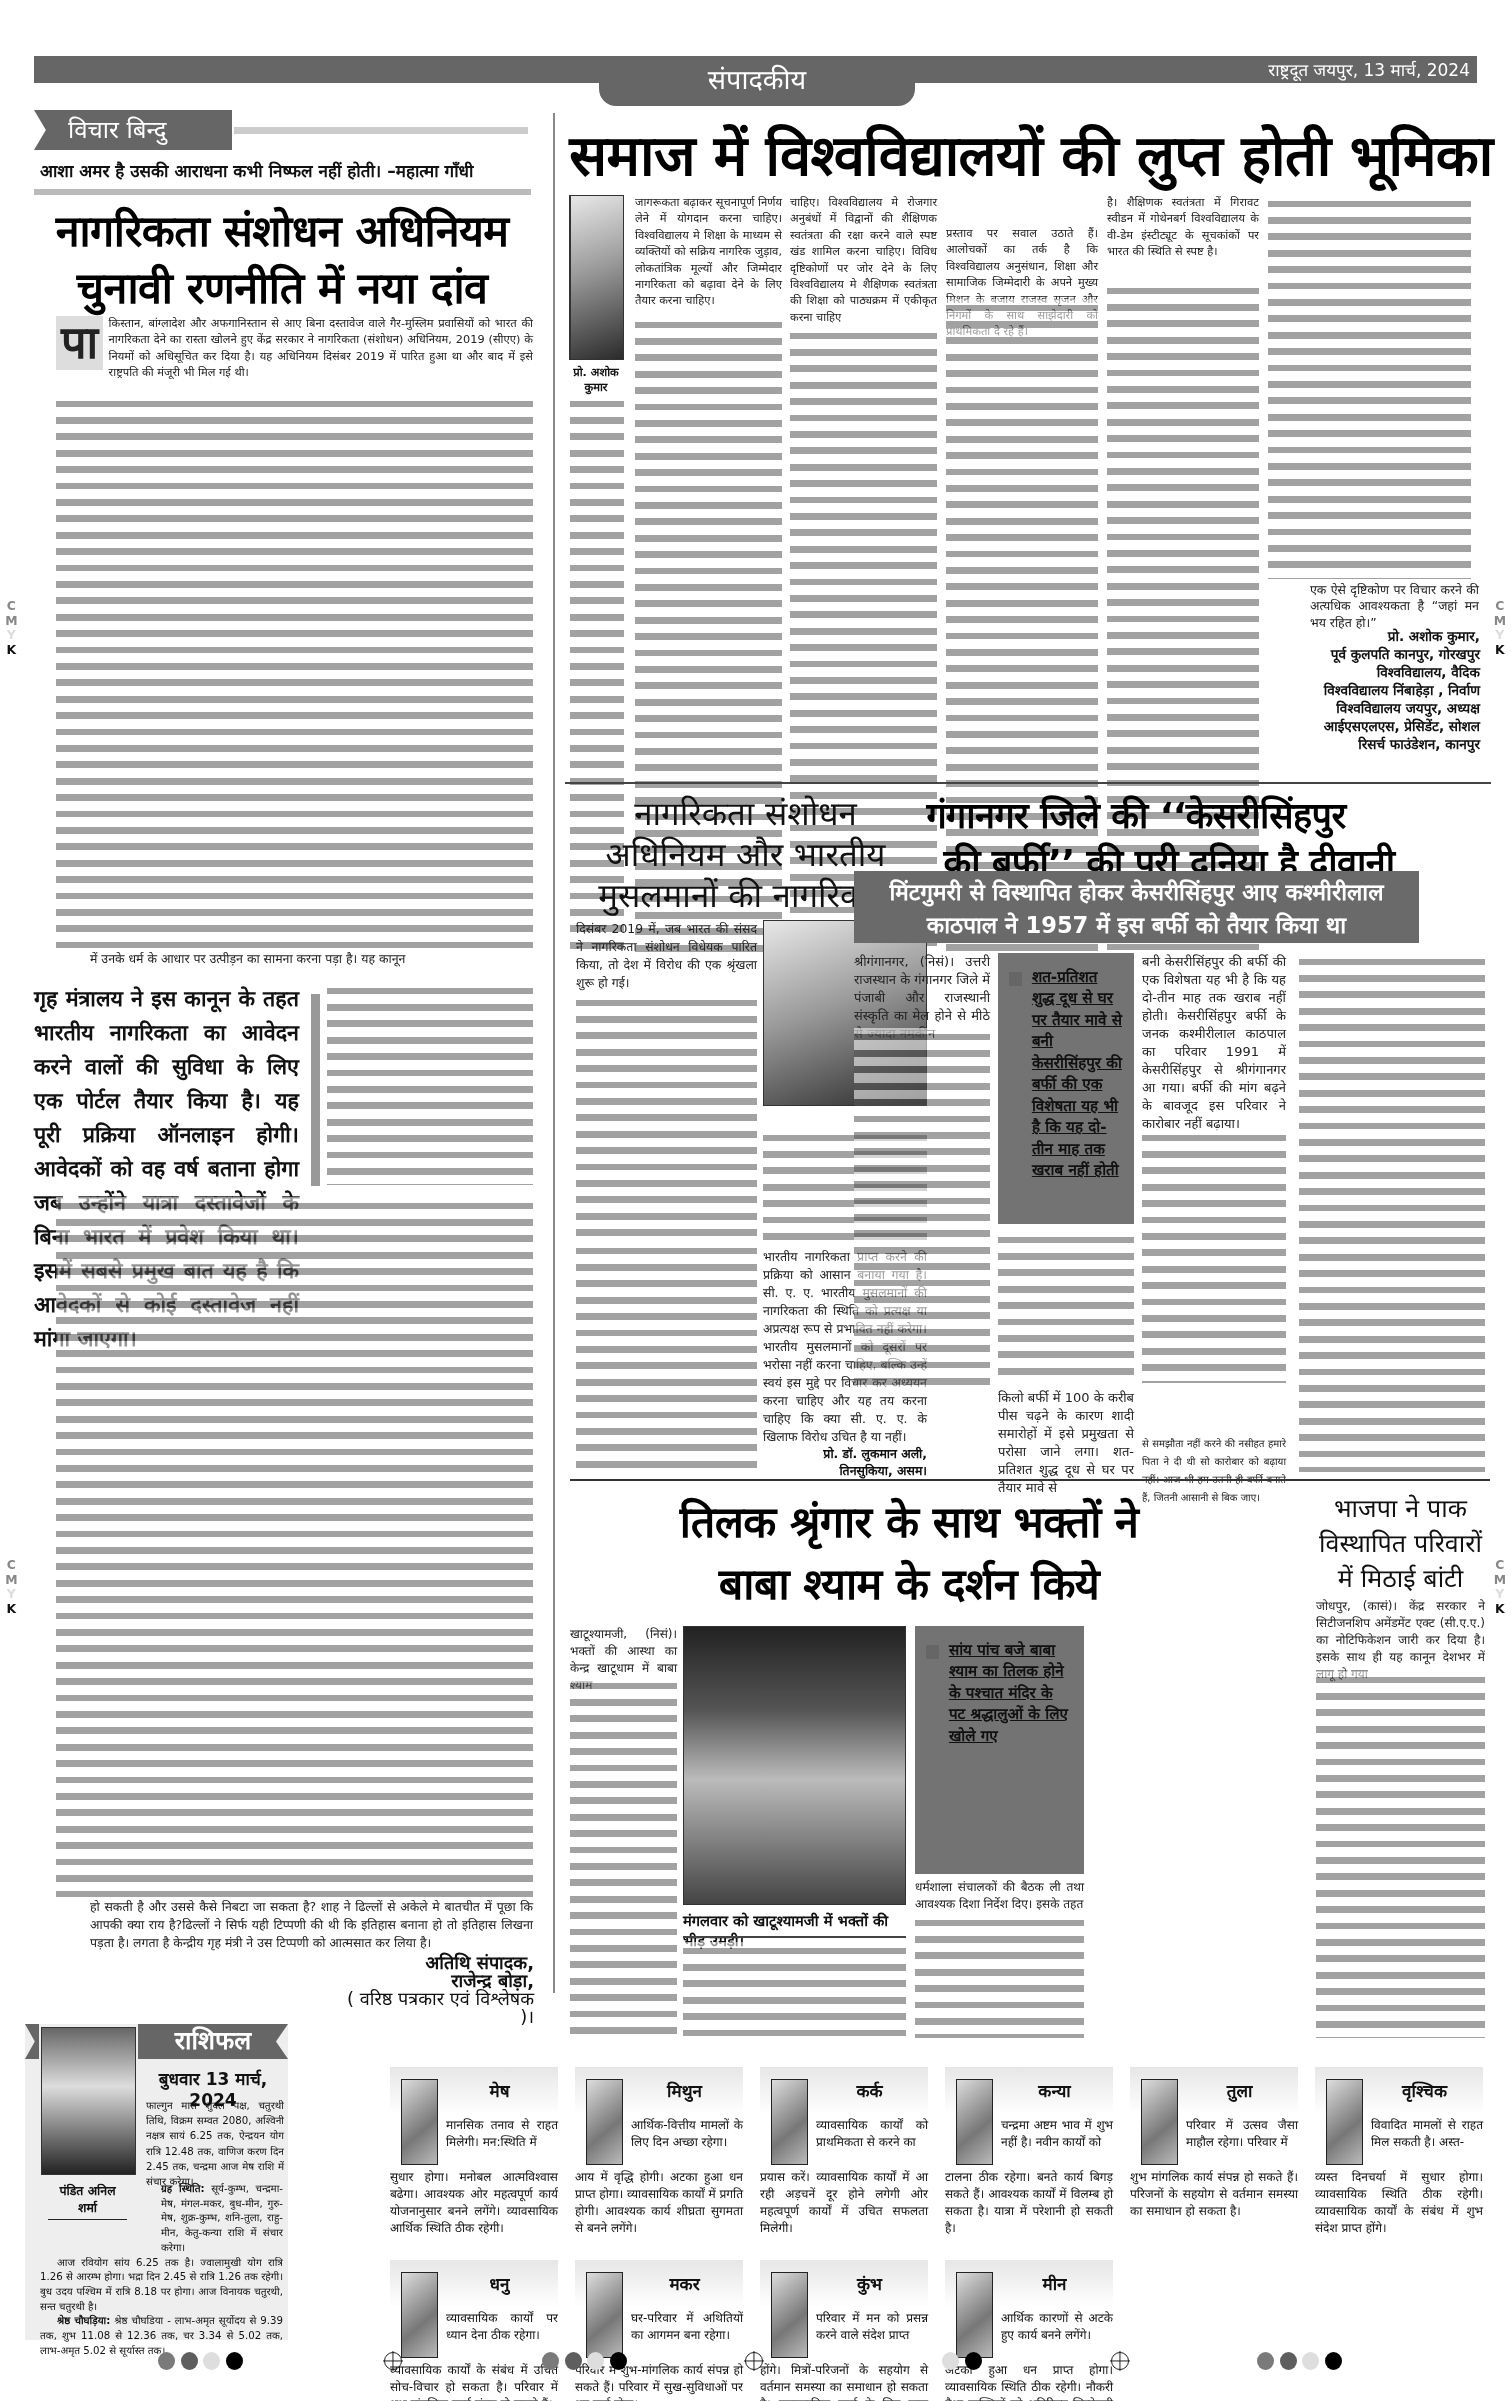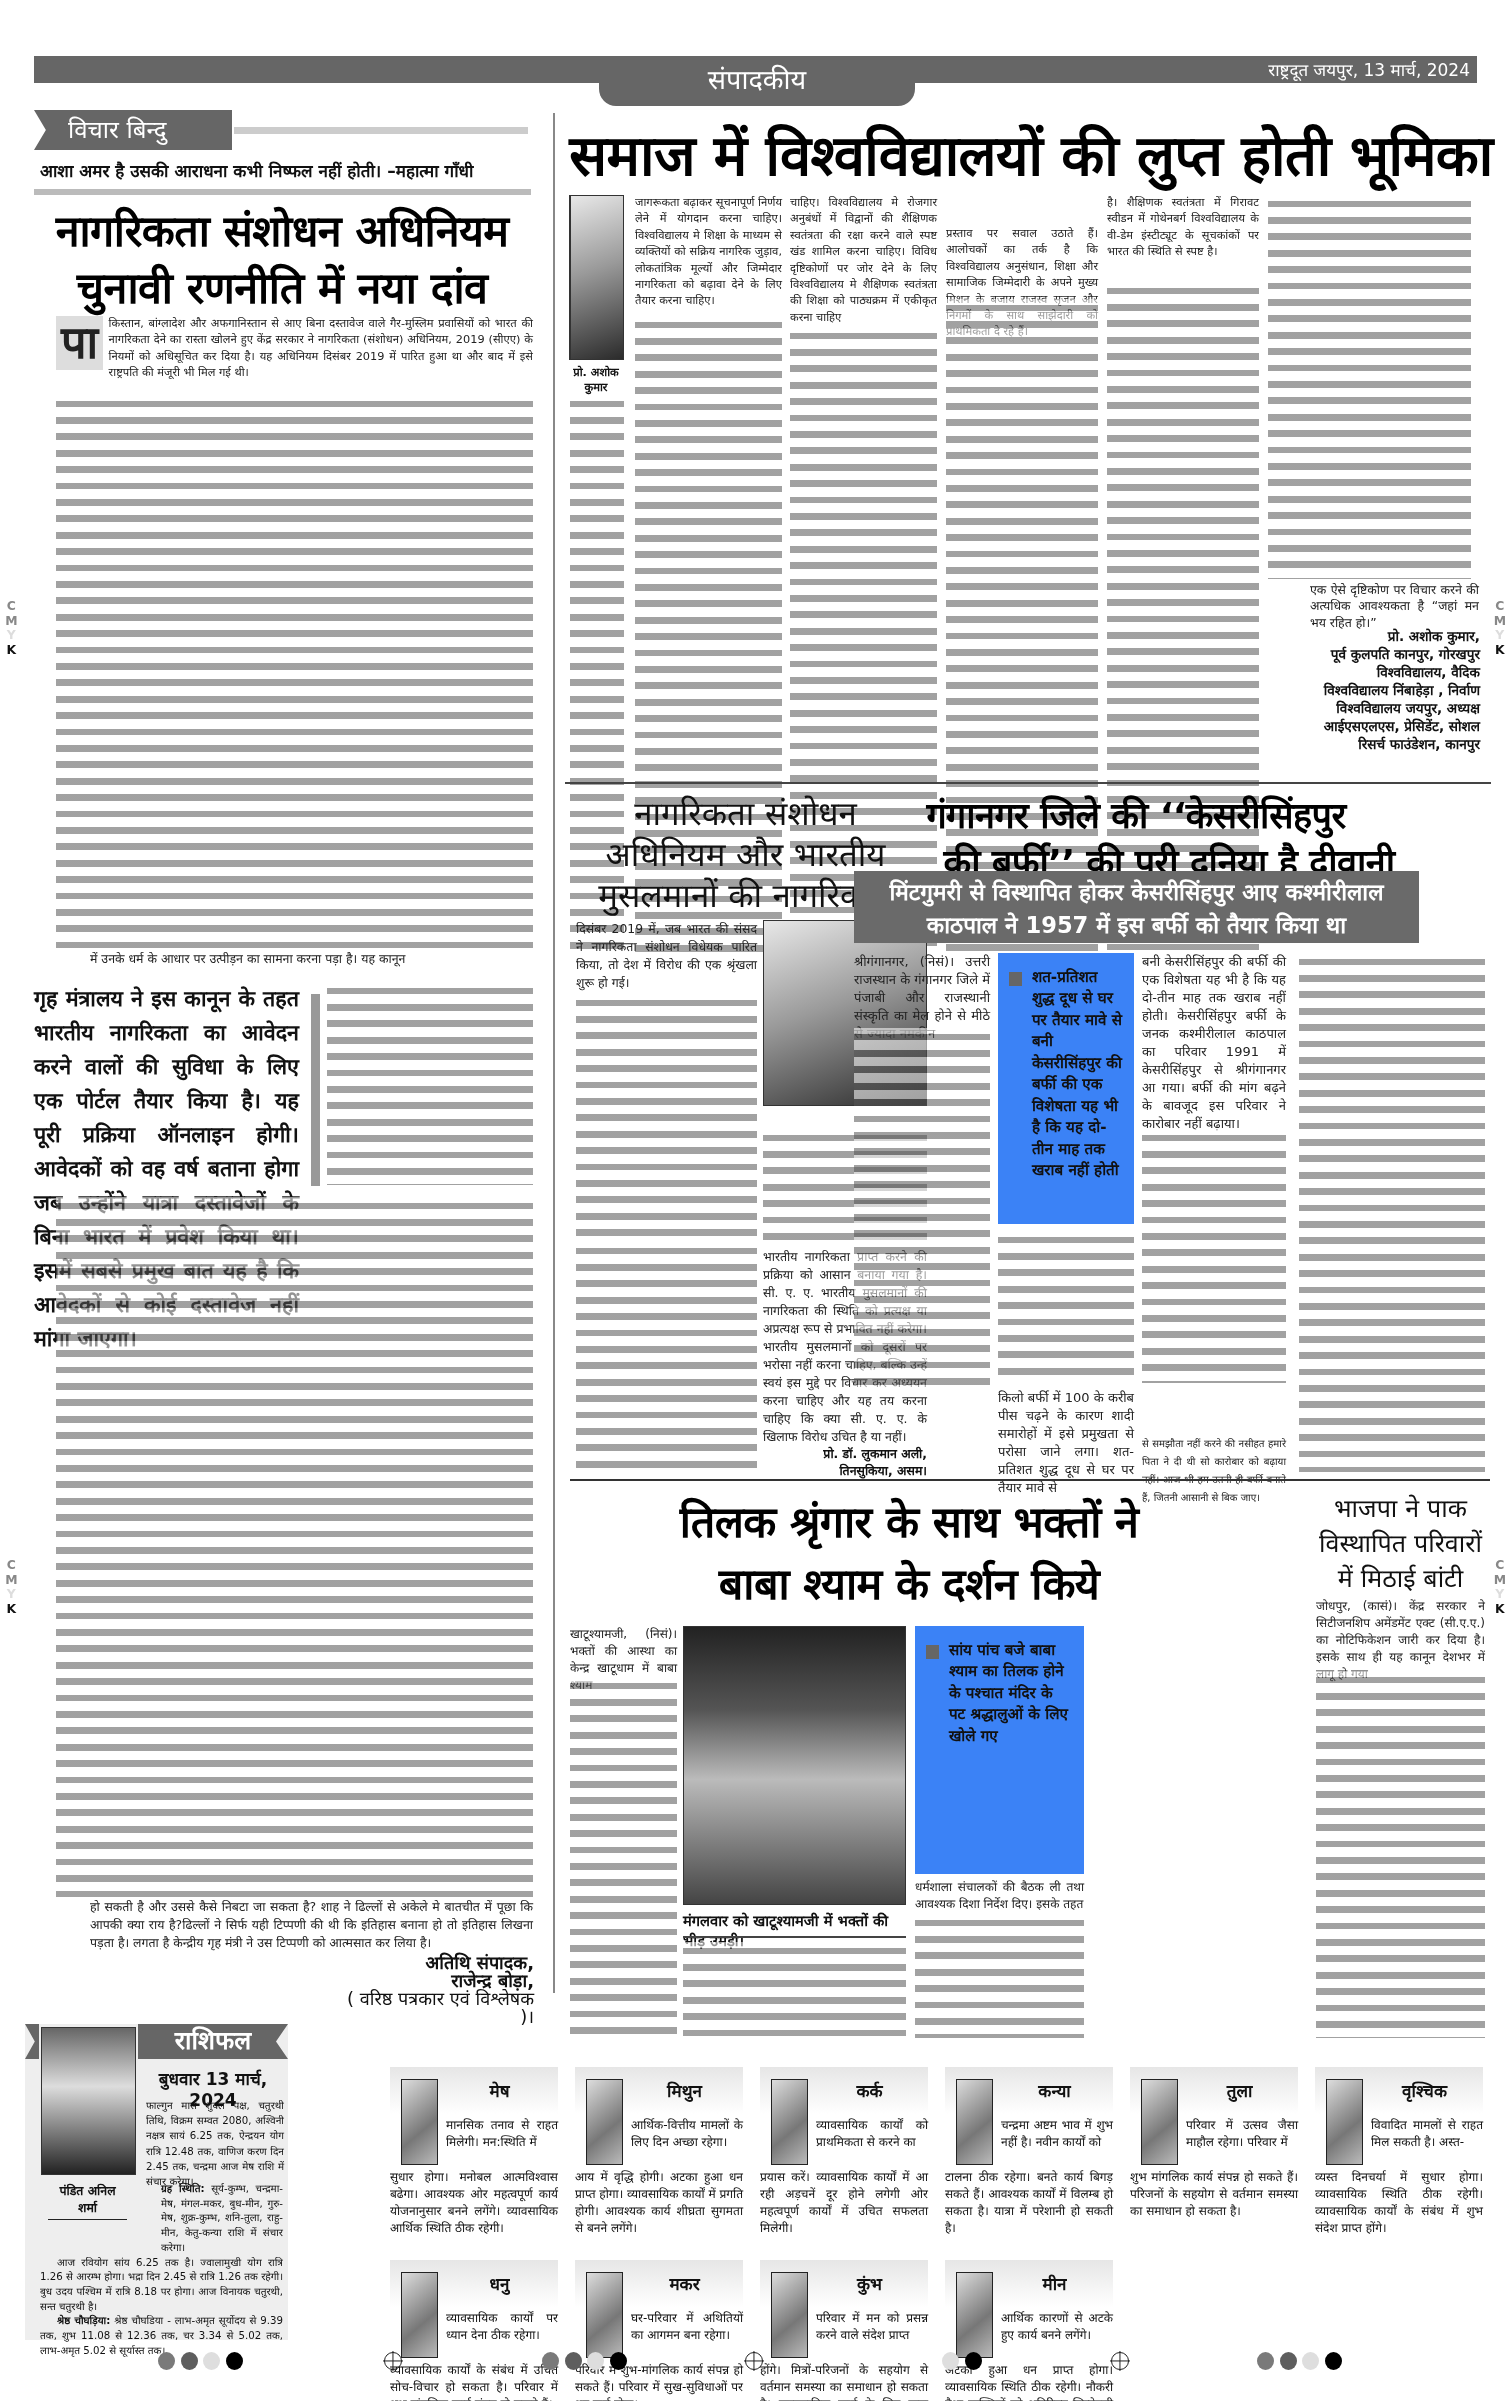--- a/index.html
+++ b/index.html
@@ -12,21 +12,21 @@
   .section-tag { left: 34px; top: 110px; width: 198px; height: 40px; background: #666; color: #fff; font-size: 24px; line-height: 40px; padding-left: 34px; clip-path: polygon(0 0,100% 0,100% 100%,0 100%,6% 50%); }
   .tag-line { left: 234px; top: 127px; width: 294px; height: 6.8px; background: #ccc; }
   .quote { left: 40px; top: 159px; width: 508px; font-size: 17px; font-weight: bold; }
   .hrule { background: #bbb; height: 5.6px; }
   .headline { font-weight: bold; color: #000; text-align: center; letter-spacing: -0.6px; }
   .body-text { font-size: 11.3px; line-height: 16.4px; text-align: justify; color: #222; }
   .filler { background: repeating-linear-gradient(#fff 0 5.6px, #555 5.6px 12.4px, #fff 12.4px 16.4px); opacity: 0.55; }
   .photo { background: linear-gradient(160deg, #e8e8e8 0%, #9a9a9a 45%, #2b2b2b 100%); border: 1.1px solid #333; }
   .caption { font-weight: bold; font-size: 16px; text-align: center; }
   .gray-banner { background: #6a6a6a; color: #fff; font-weight: bold; text-align: center; }
-  .sidebar-box { background: #3b82f6; padding: 13.6px 11.3px; }
+  .sidebar-box { background: #737373; padding: 13.6px 11.3px; text-decoration: underline; }
   .bullet { display: flex; gap: 10.2px; margin-bottom: 16px; font-size: 19px; font-weight: bold; line-height: 26px; }
   .bullet .sq { width: 12.4px; height: 13.6px; background: #666; flex: none; margin-top: 5.6px; }
   .pull-quote { font-size: 21.5px; font-weight: bold; line-height: 34px; text-align: justify; }
   .sig { text-align: right; font-weight: bold; font-size: 18px; line-height: 18px; }
   .rashi-banner { background: #666; color: #fff; font-size: 32px; font-weight: bold; text-align: center; clip-path: polygon(0 0, 100% 0, 92% 50%, 100% 100%, 0 100%); }
   .rashi-panel { background: #eeeeee; }
   .rashi-card { width: 168px; }
   .rashi-head { background: linear-gradient(#e6e6e6, #fff); height: 47px; position: relative; }
   .rashi-img { position: absolute; left: 11.3px; top: 12.4px; width: 37px; height: 86px; border: 1.7px solid #222; background: linear-gradient(140deg, #ddd, #777 60%, #bbb); }
   .rashi-name { position: absolute; left: 51px; right: 0; top: 12.4px; text-align: center; font-size: 17px; font-weight: bold; }

